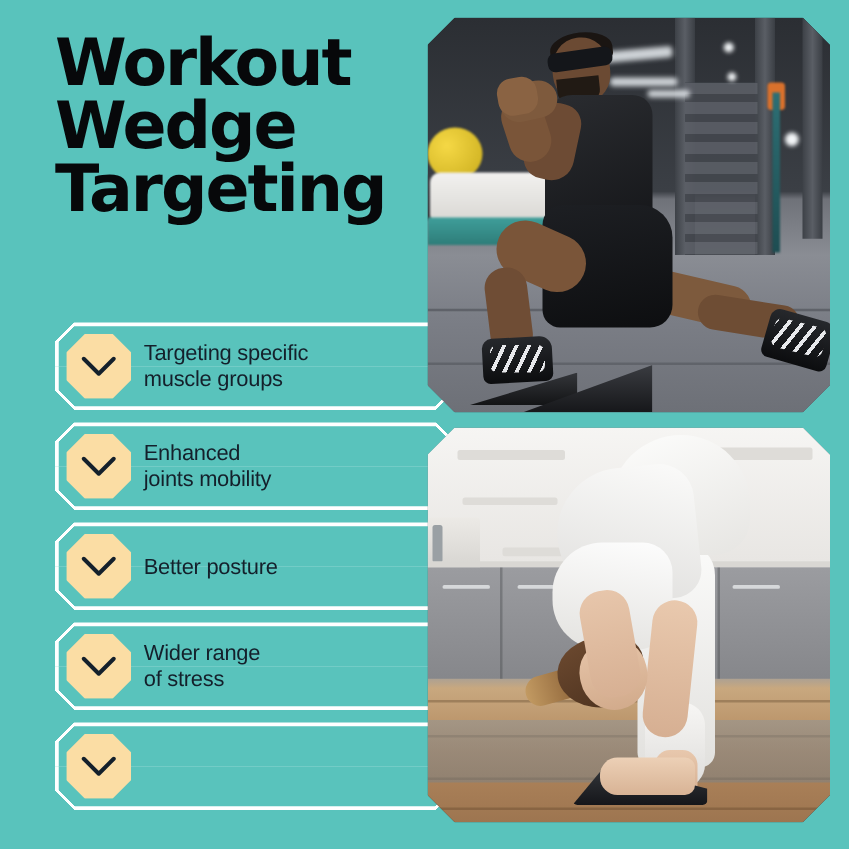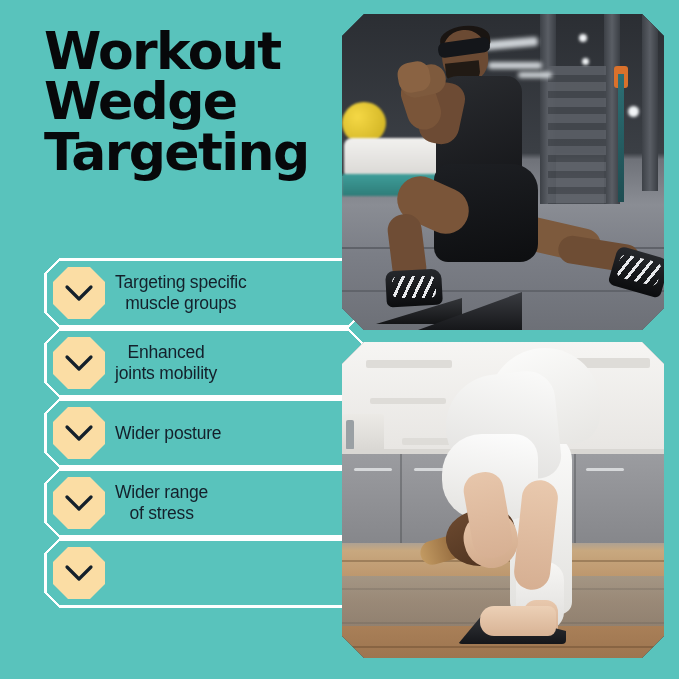--- a/index.html
+++ b/index.html
@@ -52,31 +52,30 @@
   .benefits {
     position: absolute;
     left: 44px;
     top: 258px;
     width: 268px;
   }
 
   .benefit-card {
     position: relative;
     width: 320px;
-    margin-bottom: 0;
+    margin-bottom: 10px;
     display: flex;
     align-items: center;
     padding: 7px 10px 7px 9px;
     min-height: 70px;
     background:
       linear-gradient(135deg, transparent 0 11px, #ffffff 11px 100%) top left / 50% 50% no-repeat,
       linear-gradient(225deg, transparent 0 11px, #ffffff 11px 100%) top right / 50% 50% no-repeat,
       linear-gradient(45deg,  transparent 0 11px, #ffffff 11px 100%) bottom left / 50% 50% no-repeat,
       linear-gradient(315deg, transparent 0 11px, #ffffff 11px 100%) bottom right / 50% 50% no-repeat;
-    text-align: center;
   }
 
   
   .benefit-card::after {
     content: "";
     position: absolute;
     left: 3px; top: 3px; right: 3px; bottom: 3px;
     background:
       linear-gradient(135deg, transparent 0 9px, #59c3bc 9px 100%) top left / 50% 50% no-repeat,
       linear-gradient(225deg, transparent 0 9px, #59c3bc 9px 100%) top right / 50% 50% no-repeat,
@@ -461,21 +460,21 @@
         <span class="benefit-text">Enhanced
 joints mobility</span>
       </div>
 
       <div class="benefit-card">
         <span class="check-badge">
           <svg width="30" height="20" viewBox="0 0 30 20" aria-hidden="true">
             <path d="M3 4 L15 16 L27 4" fill="none" stroke="#14202b" stroke-width="3.2" stroke-linecap="round" stroke-linejoin="round"></path>
           </svg>
         </span>
-        <span class="benefit-text">Wider posture</span>
+        <span class="benefit-text">Better posture</span>
       </div>
 
       <div class="benefit-card">
         <span class="check-badge">
           <svg width="30" height="20" viewBox="0 0 30 20" aria-hidden="true">
             <path d="M3 4 L15 16 L27 4" fill="none" stroke="#14202b" stroke-width="3.2" stroke-linecap="round" stroke-linejoin="round"></path>
           </svg>
         </span>
         <span class="benefit-text">Wider range
 of stress</span>

